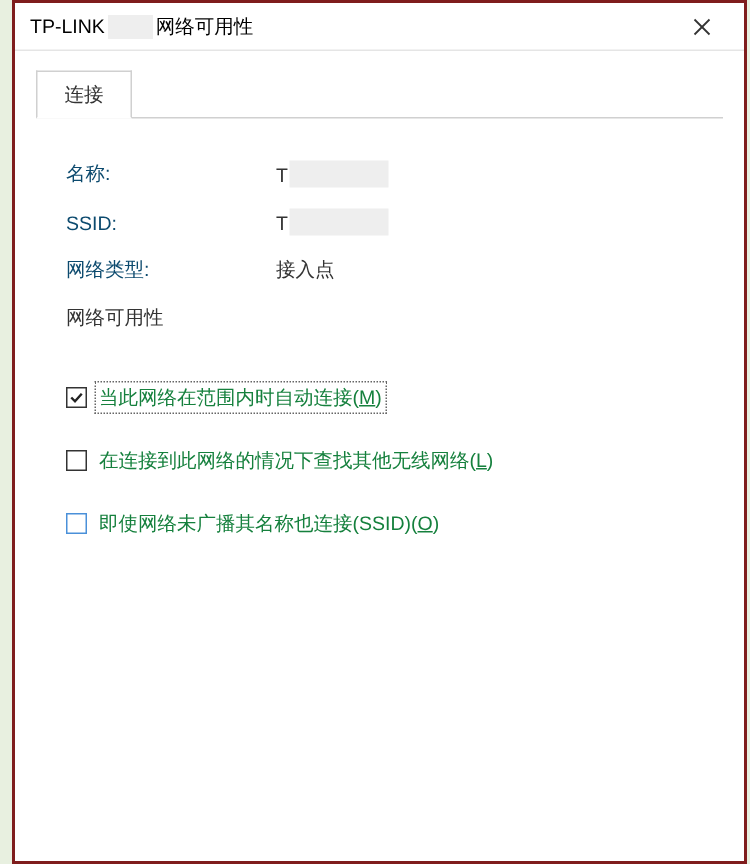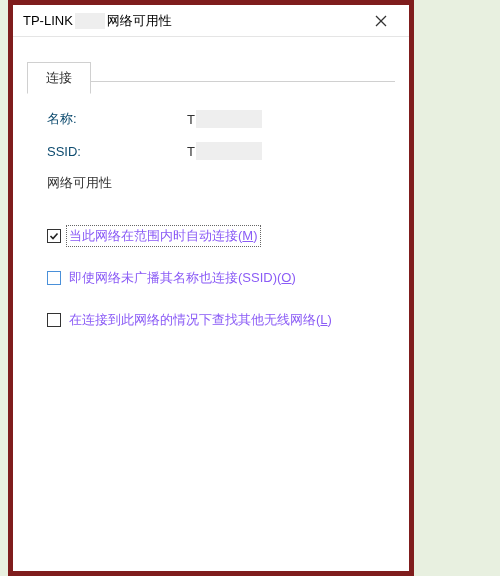--- a/index.html
+++ b/index.html
@@ -12,24 +12,24 @@
       font-size: 13px;
       background: #e8f0e0;
       width: 500px;
       height: 576px;
       overflow: hidden;
     }
     .window {
       position: absolute;
       left: 8px;
       top: 0;
-      width: 406px;
+      width: 490px;
       height: 576px;
       background: #ffffff;
-      border: 5px solid #7f1d1d;
+      border: 2px solid #7f1d1d;
     }
     .titlebar {
       height: 32px;
       display: flex;
       align-items: center;
       padding: 0 8px 0 10px;
       border-bottom: 1px solid #e5e5e5;
     }
     .titlebar-text {
       flex: 1;
@@ -68,21 +68,21 @@
       border-bottom: 1px solid #d0d0d0;
       position: relative;
     }
     .tab {
       padding: 6px 18px;
       font-size: 13px;
       color: #333;
       border: 1px solid transparent;
       cursor: pointer;
       position: relative;
-      top: 13px;
+      top: 1px;
       background: #fff;
     }
     .tab.active {
       border: 1px solid #d0d0d0;
       border-bottom: 1px solid #fff;
     }
     .tab-content {
       padding: 28px 20px 10px 20px;
     }
     .prop-row {
@@ -125,21 +125,21 @@
       background: #fff;
     }
     .checkbox.blue-border {
       border-color: #4a90d9;
     }
     .checkbox svg {
       width: 10px;
       height: 10px;
     }
     .checkbox-label {
-      color: #8b5cf6;
+      color: #15803d;
       cursor: pointer;
       padding: 1px 2px;
     }
     .checkbox-label.focused {
       outline: 1px dotted #666;
     }
     .underline {
       text-decoration: underline;
     }
   </style>
@@ -177,49 +177,53 @@
       </div>
 
       <div class="prop-row">
         <div class="prop-label">SSID:</div>
         <div class="prop-value">
           <span>T</span>
           <span class="redacted val-redact"></span>
         </div>
       </div>
 
+      <div class="prop-row">
+        <div class="prop-label">网络类型:</div>
+        <div class="prop-value">接入点</div>
+      </div>
 
       <div class="prop-row">
         <div class="prop-value">网络可用性</div>
       </div>
 
       <div class="checkbox-group">
 
         <div class="checkbox-row">
           <span class="checkbox">
             <svg viewBox="0 0 10 10">
               <polyline points="1.5,5 4,7.5 8.5,2.5" fill="none" stroke="#222" stroke-width="1.6"></polyline>
             </svg>
           </span>
           <span class="checkbox-label focused">
             <span>当此网络在范围内时自动连接(</span><span class="underline">M</span><span>)</span>
           </span>
         </div>
 
         <div class="checkbox-row">
+          <span class="checkbox"></span>
+          <span class="checkbox-label">
+            <span>在连接到此网络的情况下查找其他无线网络(</span><span class="underline">L</span><span>)</span>
+          </span>
+        </div>
+
+        <div class="checkbox-row">
           <span class="checkbox blue-border"></span>
           <span class="checkbox-label">
             <span>即使网络未广播其名称也连接(SSID)(</span><span class="underline">O</span><span>)</span>
           </span>
         </div>
 
-        <div class="checkbox-row">
-          <span class="checkbox"></span>
-          <span class="checkbox-label">
-            <span>在连接到此网络的情况下查找其他无线网络(</span><span class="underline">L</span><span>)</span>
-          </span>
-        </div>
-
       </div>
 
     </div>
   </div>
 </div>
 
 </body></html>

